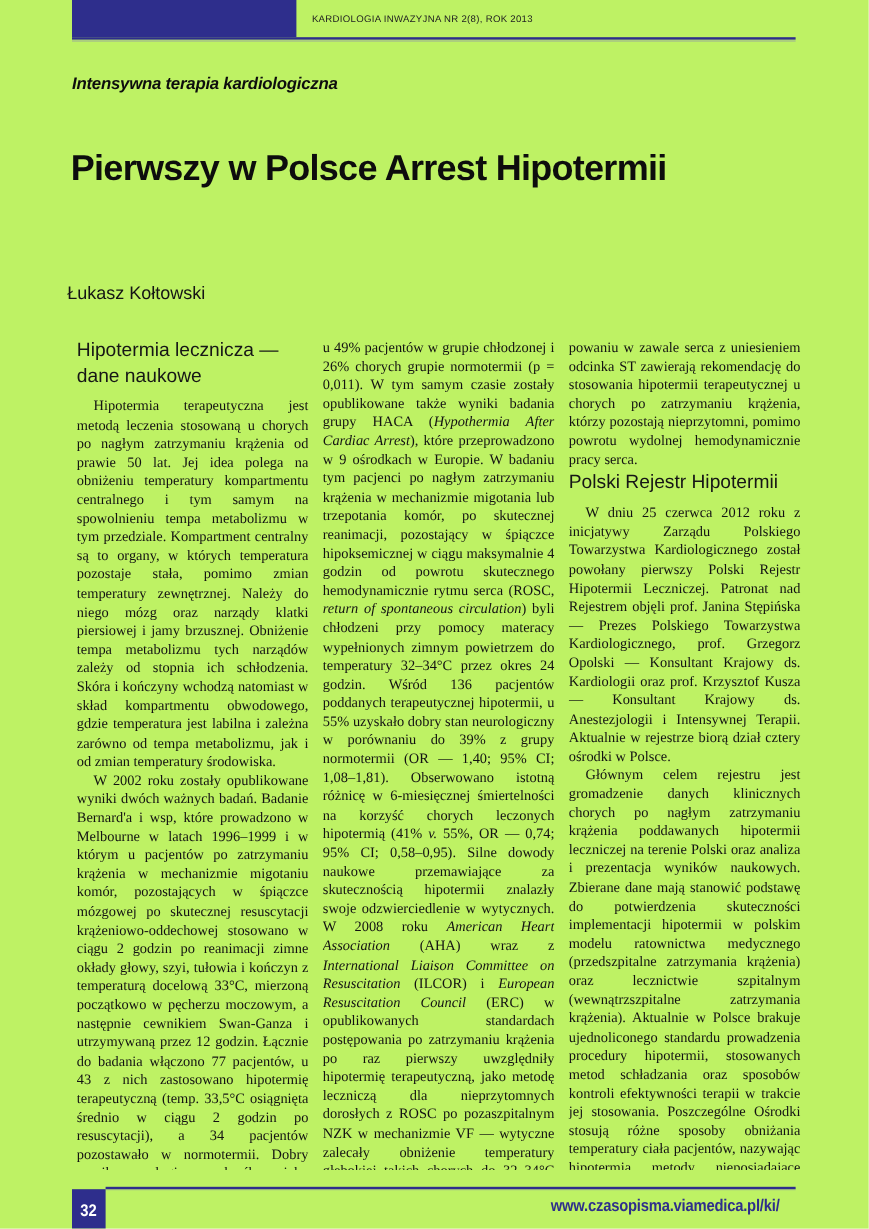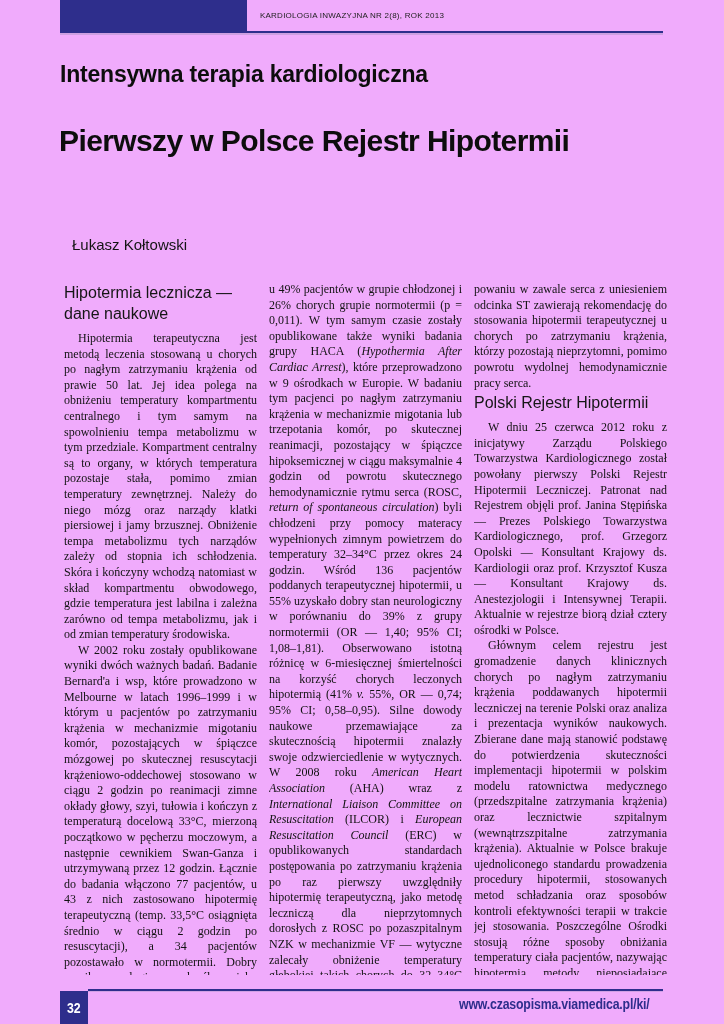--- a/index.html
+++ b/index.html
@@ -1,19 +1,19 @@
 <!DOCTYPE html>
 <html style="--accent: #2e2e8c;"><head>
 <meta charset="utf-8">
 <style>
   html,body{margin:0;padding:0;background:#ffffff;}
   .page{
     position:relative;
     width:724px;height:1024px;
-    background:#f0abfc;
+    background:#bef264;
     overflow:hidden;
     font-family:"Liberation Sans",sans-serif;
     color:#111;
   }
   
   .header-box{
     position:absolute;left:60px;top:0;width:187px;height:31px;
     background:var(--accent,#2e2e8c);
   }
   .header-journal{
@@ -23,29 +23,29 @@
     white-space:nowrap;
   }
   .header-rule{
     position:absolute;left:60px;top:31px;width:603px;height:2px;
     background:var(--accent,#2e2e8c);
     box-shadow:0 2px 0 rgba(140,140,175,0.35);
   }
   
   .kicker{
     position:absolute;left:60px;top:61px;
-    font-size:23px;font-weight:bold;letter-spacing:-0.2px;color:#0d0d0d;
+    font-size:14px;font-weight:bold;letter-spacing:-0.2px;color:#0d0d0d;font-style:italic;
   }
   .title{
     position:absolute;left:59px;top:120px;margin:0;
     font-size:30px;font-weight:bold;line-height:42px;letter-spacing:-0.6px;
     color:#0d0d0d;
   }
   .author{
-    position:absolute;left:72px;top:236px;
+    position:absolute;left:56px;top:236px;
     font-size:15px;color:#141414;text-align:right;
   }
   
   .columns{
     position:absolute;left:64px;top:282px;width:603px;height:693px;
     display:flex;gap:12px;overflow:hidden;
   }
   .col{flex:0 0 193px;width:193px;overflow:hidden;}
   .col-heading{
     font-family:"Liberation Sans",sans-serif;
@@ -88,21 +88,21 @@
 
 <div class="page">
 
   <div class="header-box"></div>
   <div class="header-journal">KARDIOLOGIA INWAZYJNA NR 2(8), ROK 2013</div>
   <div class="header-rule"></div>
 
   <div class="kicker">Intensywna terapia kardiologiczna</div>
 
   <h1 class="title">
-    <div>Pierwszy w Polsce Rejestr Hipotermii</div>
+    <div>Pierwszy w Polsce Arrest Hipotermii</div>
   </h1>
 
   <div class="author">Łukasz Kołtowski</div>
 
   <div class="columns">
     <div class="col">
         <div class="col-heading">Hipotermia lecznicza — dane naukowe</div>
         <p class="body-para"><span>Hipotermia terapeutyczna jest metodą leczenia stosowaną u chorych po nagłym zatrzymaniu krążenia od prawie 50 lat. Jej idea polega na obniżeniu temperatury kompartmentu centralnego i tym samym na spowolnieniu tempa metabolizmu w tym przedziale. Kompartment centralny są to organy, w których temperatura pozostaje stała, pomimo zmian temperatury zewnętrznej. Należy do niego mózg oraz narządy klatki piersiowej i jamy brzusznej. Obniżenie tempa metabolizmu tych narządów zależy od stopnia ich schłodzenia. Skóra i kończyny wchodzą natomiast w skład kompartmentu obwodowego, gdzie temperatura jest labilna i zależna zarówno od tempa metabolizmu, jak i od zmian temperatury środowiska.</span></p>
         <p class="body-para"><span>W 2002 roku zostały opublikowane wyniki dwóch ważnych badań. Badanie Bernard'a i wsp, które prowadzono w Melbourne w latach 1996–1999 i w którym u pacjentów po zatrzymaniu krążenia w mechanizmie migotaniu komór, pozostających w śpiączce mózgowej po skutecznej resuscytacji krążeniowo-oddechowej stosowano w ciągu 2 godzin po reanimacji zimne okłady głowy, szyi, tułowia i kończyn z temperaturą docelową 33°C, mierzoną początkowo w pęcherzu moczowym, a następnie cewnikiem Swan-Ganza i utrzymywaną przez 12 godzin. Łącznie do badania włączono 77 pacjentów, u 43 z nich zastosowano hipotermię terapeutyczną (temp. 33,5°C osiągnięta średnio w ciągu 2 godzin po resuscytacji), a 34 pacjentów pozostawało w normotermii. Dobry wynik neurologiczny, określony jako brak dużych powikłań neurologicznych, uzyskano</span></p>
       </div>

